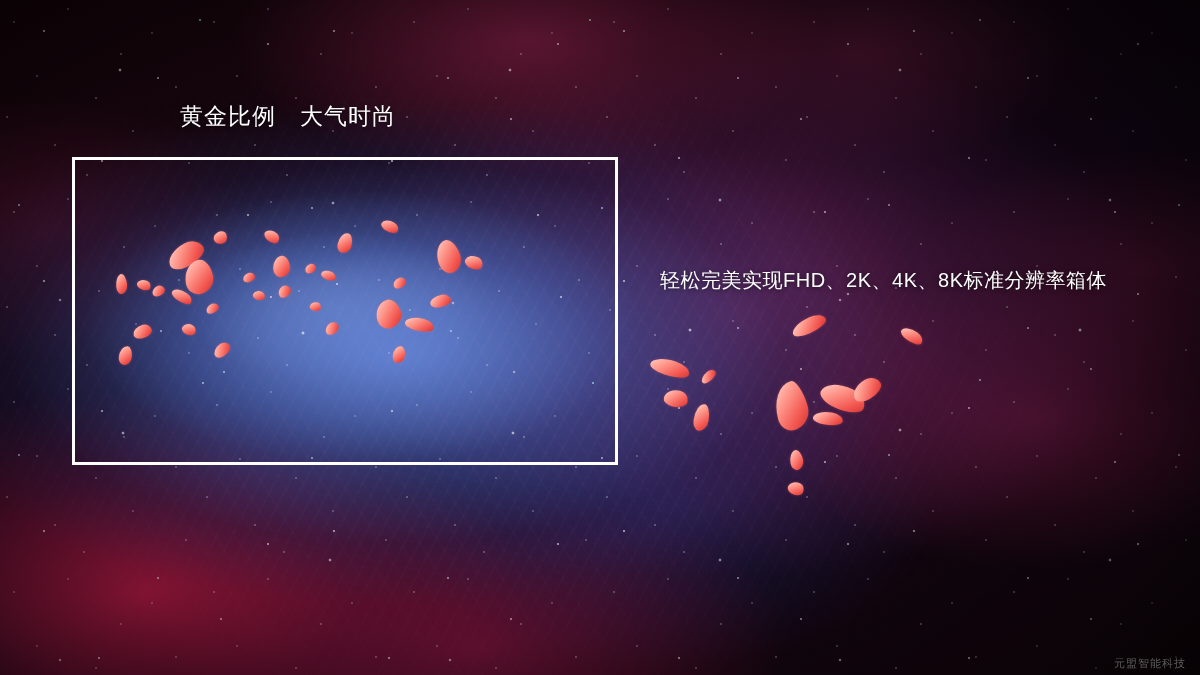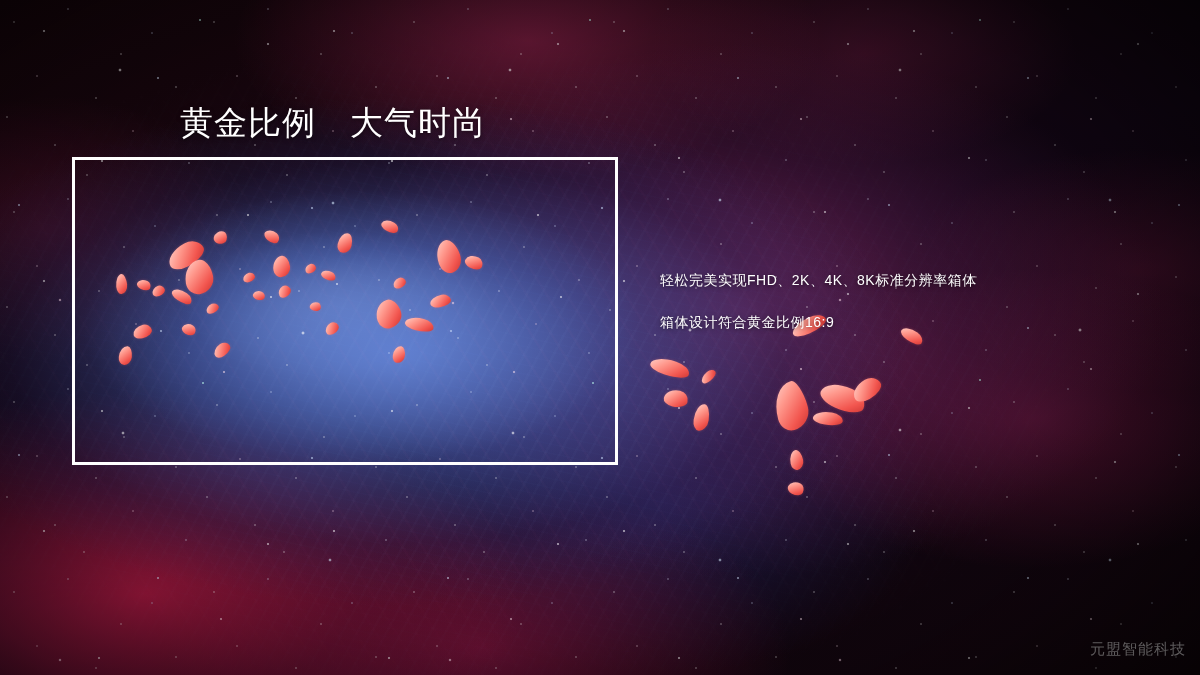--- a/index.html
+++ b/index.html
@@ -102,39 +102,39 @@
     border:3px solid #ffffff;
     box-sizing:border-box;
     overflow:hidden;
   }
   #frame .bg-layer{inset:-157px 0 0 -72px;width:1200px;height:675px;}
 
   
   #title{
     position:absolute;left:180px;top:101px;
     color:#ffffff;
-    font-size:33px;
+    font-size:23px;
     letter-spacing:1px;
     white-space:pre;
     text-shadow:0 1px 4px rgba(0,0,0,.55);
   }
   #body-text{
     position:absolute;left:660px;top:259px;
     color:#ffffff;
-    font-size:14px;
+    font-size:20px;
     line-height:42px;
     letter-spacing:.5px;
     text-shadow:0 1px 4px rgba(0,0,0,.6);
     white-space:nowrap;
   }
   #body-text .line{display:block;}
   #watermark{
-    position:absolute;right:14px;bottom:16px;
+    position:absolute;right:14px;bottom:4px;
     color:rgba(150,150,150,0.60);
-    font-size:15px;
+    font-size:11px;
     letter-spacing:1px;
   }
 </style>
 </head>
 <body>
 
 <div id="slide">
 
   <div class="bg-layer bg-base"></div>
   <div class="bg-layer bg-wisps"></div>
@@ -193,18 +193,17 @@
     <div class="petal" style="left:318px;top:186px;width:12px;height:17px;transform:rotate(8deg);"></div>
     <div class="petal" style="left:250px;top:163px;width:14px;height:11px;transform:rotate(-30deg);"></div>
     <div class="petal" style="left:235px;top:142px;width:11px;height:9px;transform:rotate(18deg);"></div>
     <div class="petal" style="left:168px;top:113px;width:12px;height:9px;transform:rotate(-16deg);"></div>
   </div>
 
   <div id="title">黄金比例　大气时尚</div>
 
   <div id="body-text">
     <span class="line">轻松完美实现FHD、2K、4K、8K标准分辨率箱体</span>
-    <span class="line">箱体设计符合黄金比例16:9</span>
   </div>
 
   <div id="watermark">元盟智能科技</div>
 
 </div>
 
 </body></html>

